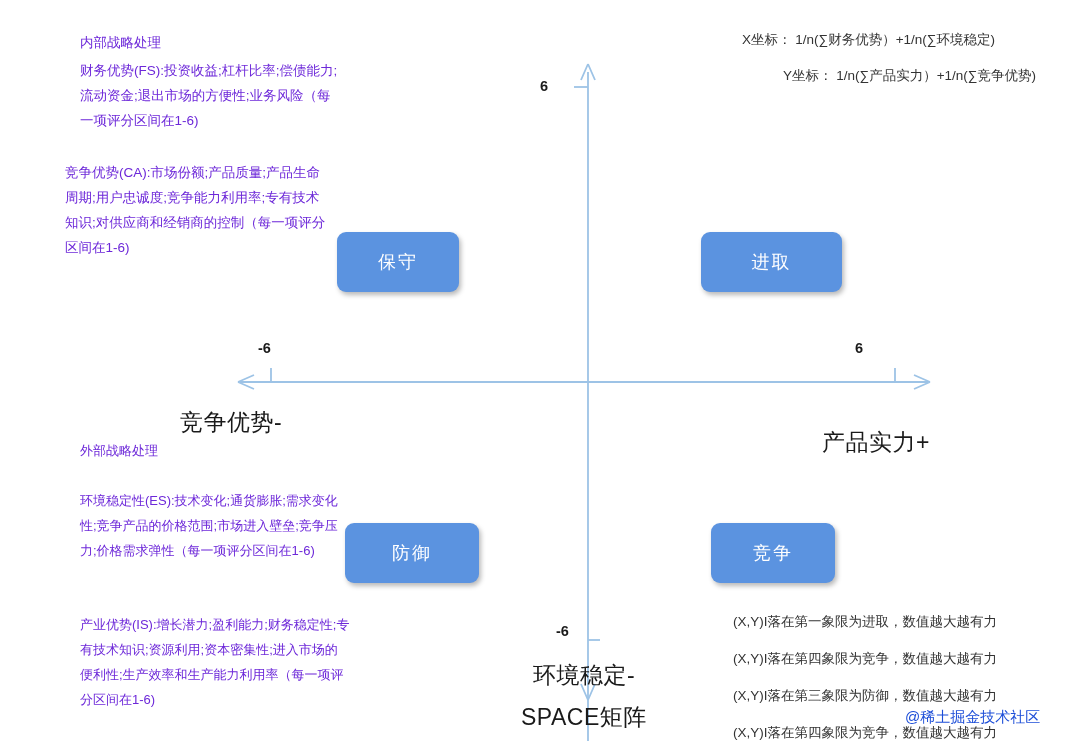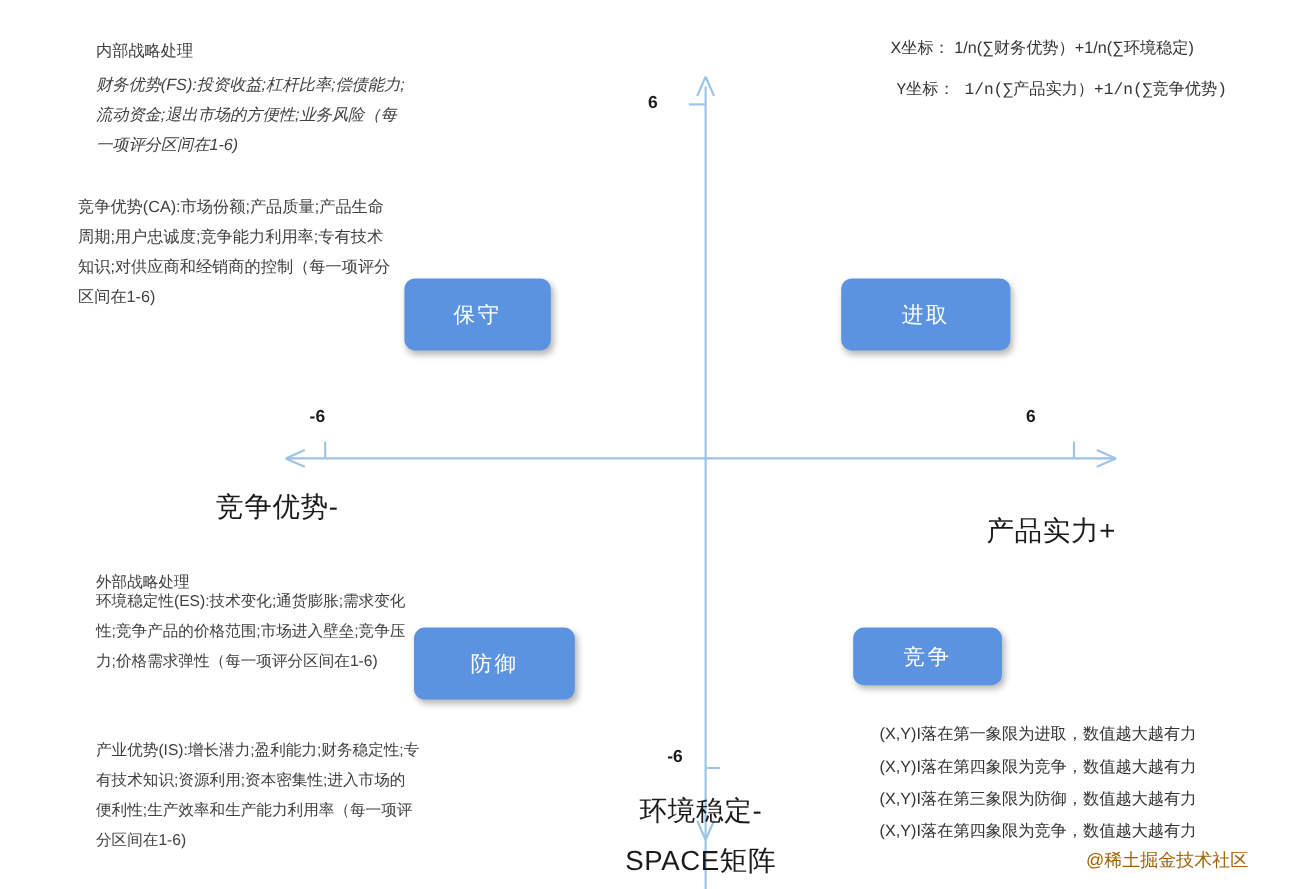--- a/index.html
+++ b/index.html
@@ -17,38 +17,39 @@
     height: 741px;
     overflow: hidden;
     background: #ffffff;
   }
 
   
   .textblock {
     position: absolute;
     font-size: 13.5px;
     line-height: 25px;
-    color: #404040;
+    color: #6d28d9;
     white-space: pre-wrap;
   }
   .textblock.small { font-size: 13px; }
 
   .formula {
     position: absolute;
     font-size: 13.5px;
     line-height: 27px;
     color: #333333;
     white-space: nowrap;
   }
 
   .legend-line {
     font-size: 13.5px;
     line-height: 27px;
     color: #333333;
     white-space: nowrap;
+    margin-top: 10px;
   }
 
   
   .axis-svg {
     position: absolute;
     left: 0;
     top: 0;
     width: 1080px;
     height: 741px;
     pointer-events: none;
@@ -81,21 +82,21 @@
     justify-content: center;
     color: #ffffff;
     font-size: 18px;
     letter-spacing: 2px;
   }
 
   
   .watermark {
     position: absolute;
     font-size: 15px;
-    color: #a16207;
+    color: #1d4ed8;
     white-space: nowrap;
   }
 </style>
 </head>
 <body>
 
 <div id="canvas">
 
   <svg class="axis-svg" viewBox="0 0 1080 741" xmlns="http://www.w3.org/2000/svg">
 
@@ -112,32 +113,32 @@
     <path d="M930 382 L914 375 M930 382 L914 389" stroke="#9DC3E6" stroke-width="1.8" fill="none"></path>
 
     <line x1="574" y1="87" x2="588" y2="87" stroke="#9DC3E6" stroke-width="1.8"></line>
     <line x1="588" y1="640" x2="600" y2="640" stroke="#9DC3E6" stroke-width="1.8"></line>
     <line x1="271" y1="368" x2="271" y2="382" stroke="#9DC3E6" stroke-width="1.8"></line>
     <line x1="895" y1="368" x2="895" y2="382" stroke="#9DC3E6" stroke-width="1.8"></line>
   </svg>
 
   <div class="textblock" style="left:80px; top:30px; width:262px;">内部战略处理</div>
 
-  <div class="textblock" style="left:80px; top:58px; width:262px;font-style:italic;">财务优势(FS):投资收益;杠杆比率;偿债能力;流动资金;退出市场的方便性;业务风险（每一项评分区间在1-6)</div>
+  <div class="textblock" style="left:80px; top:58px; width:262px;">财务优势(FS):投资收益;杠杆比率;偿债能力;流动资金;退出市场的方便性;业务风险（每一项评分区间在1-6)</div>
 
   <div class="textblock" style="left:65px; top:160px; width:262px;">竞争优势(CA):市场份额;产品质量;产品生命周期;用户忠诚度;竞争能力利用率;专有技术知识;对供应商和经销商的控制（每一项评分区间在1-6)</div>
 
-  <div class="textblock small" style="left:80px; top:472px; width:262px;">外部战略处理</div>
+  <div class="textblock small" style="left:80px; top:438px; width:262px;">外部战略处理</div>
 
   <div class="textblock small" style="left:80px; top:488px; width:262px;">环境稳定性(ES):技术变化;通货膨胀;需求变化性;竞争产品的价格范围;市场进入壁垒;竞争压力;价格需求弹性（每一项评分区间在1-6)</div>
 
   <div class="textblock small" style="left:80px; top:612px; width:270px;">产业优势(IS):增长潜力;盈利能力;财务稳定性;专有技术知识;资源利用;资本密集性;进入市场的便利性;生产效率和生产能力利用率（每一项评分区间在1-6)</div>
 
   <div class="formula" style="left:742px; top:26px;">X坐标： 1/n(∑财务优势）+1/n(∑环境稳定)</div>
-  <div class="formula" style="left:747px; top:62px;font-family:Liberation Mono, monospace;">Y坐标： 1/n(∑产品实力）+1/n(∑竞争优势)</div>
+  <div class="formula" style="left:783px; top:62px;">Y坐标： 1/n(∑产品实力）+1/n(∑竞争优势)</div>
 
 
   <div class="axis-title" style="left:533px; top:660px;">环境稳定-</div>
 
   <div class="axis-title" style="left:521px; top:702px;">SPACE矩阵</div>
 
   <div class="axis-title" style="left:180px; top:407px;">竞争优势-</div>
 
   <div class="axis-title" style="left:822px; top:427px;">产品实力+</div>
 
@@ -151,21 +152,21 @@
   </div>
 
   <div class="quad-box" style="left:701px; top:232px; width:141px; height:60px;">
     <span>进取</span>
   </div>
 
   <div class="quad-box" style="left:345px; top:523px; width:134px; height:60px;font-family:Liberation Mono, monospace;">
     <span>防御</span>
   </div>
 
-  <div class="quad-box" style="left:711px; top:523px; width:124px; height:48px;">
+  <div class="quad-box" style="left:711px; top:523px; width:124px; height:60px;">
     <span>竞争</span>
   </div>
 
   <div style="position:absolute; left:733px; top:598px;">
     <div class="legend-line">(X,Y)I落在第一象限为进取，数值越大越有力</div>
     <div class="legend-line">(X,Y)I落在第四象限为竞争，数值越大越有力</div>
     <div class="legend-line">(X,Y)I落在第三象限为防御，数值越大越有力</div>
     <div class="legend-line">(X,Y)I落在第四象限为竞争，数值越大越有力</div>
   </div>
 

